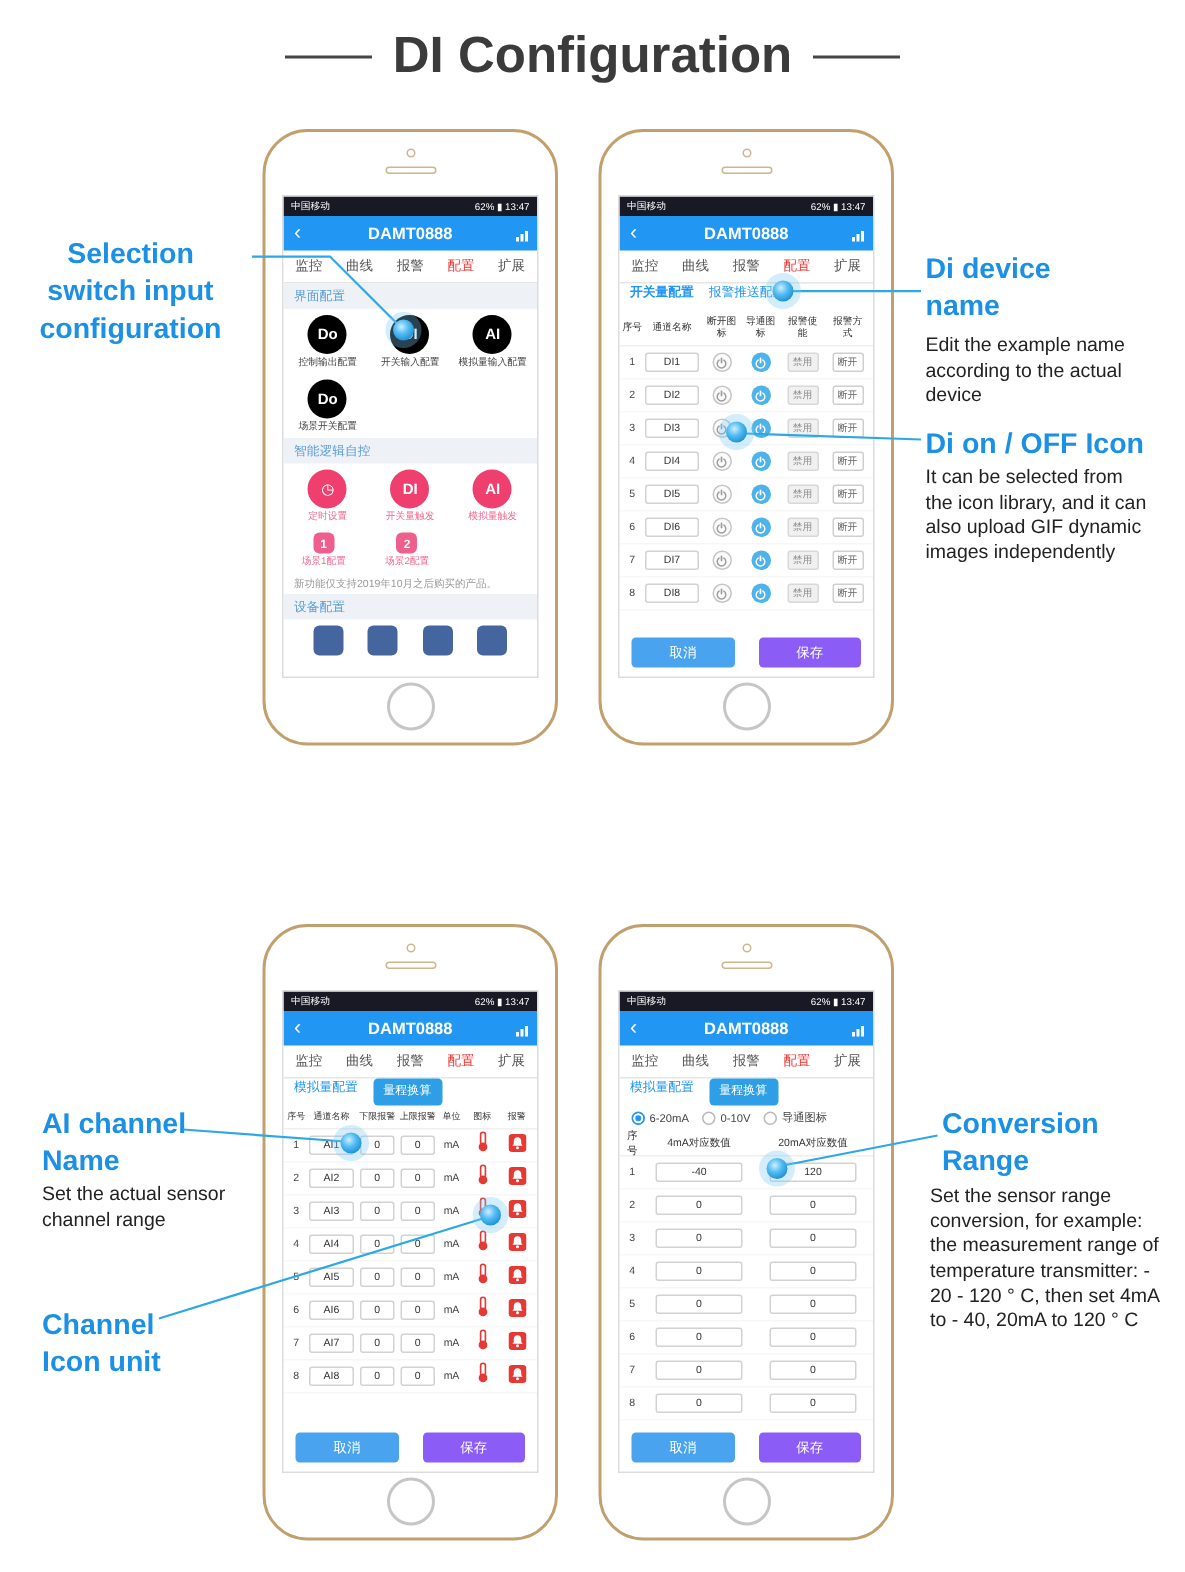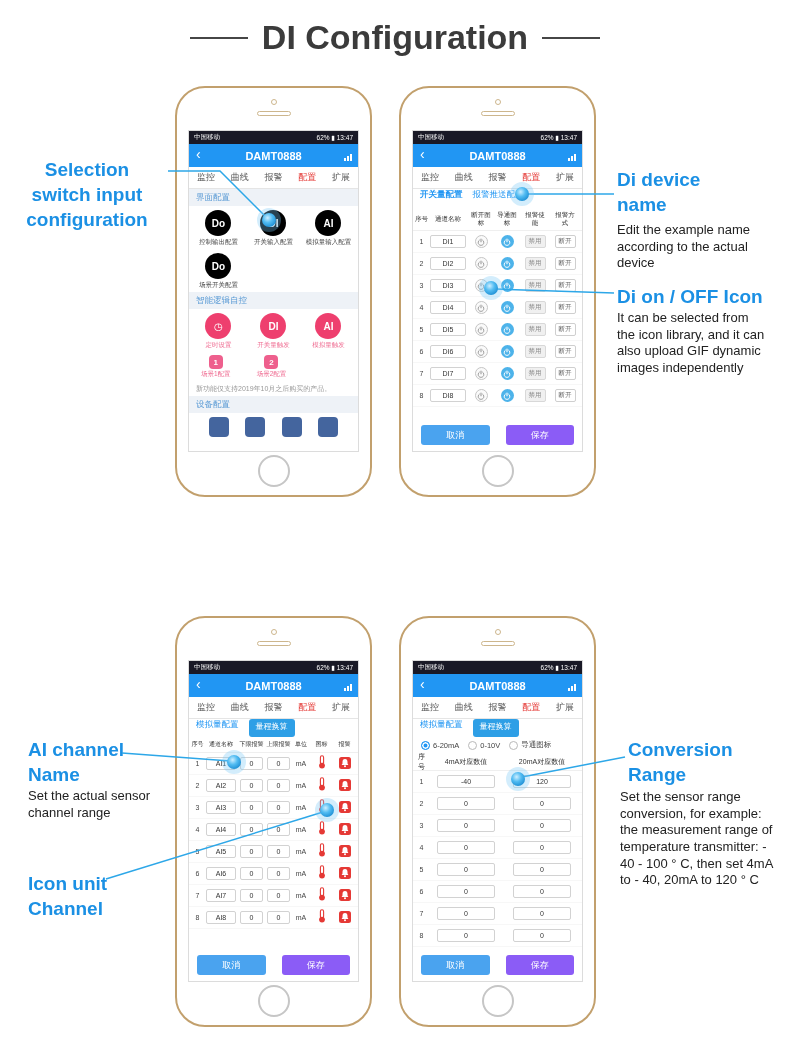--- a/index.html
+++ b/index.html
@@ -807,29 +807,29 @@
   </div>
   <div class="co-body" style="left:617px;top:310px;width:152px">It can be selected from the icon library, and it can also upload GIF dynamic images independently</div>
 
   <div class="co-head" style="left:28px;top:737px;width:140px">
     <div>AI channel</div>
     <div>Name</div>
   </div>
   <div class="co-body" style="left:28px;top:788px;width:135px">Set the actual sensor channel range</div>
 
   <div class="co-head" style="left:28px;top:871px;width:140px">
+    <div>Channel</div>
     <div>Icon unit</div>
-    <div>Channel</div>
   </div>
 
   <div class="co-head" style="left:628px;top:737px;width:150px">
     <div>Conversion</div>
     <div>Range</div>
   </div>
-  <div class="co-body" style="left:620px;top:789px;width:162px">Set the sensor range conversion, for example: the measurement range of temperature transmitter: - 40 - 100 ° C, then set 4mA to - 40, 20mA to 120 ° C</div>
+  <div class="co-body" style="left:620px;top:789px;width:162px">Set the sensor range conversion, for example: the measurement range of temperature transmitter: - 20 - 120 ° C, then set 4mA to - 40, 20mA to 120 ° C</div>
 
   <svg class="overlay" width="790" height="1048" viewBox="0 0 790 1048">
     <defs>
       <radialGradient id="dotg" cx="40%" cy="35%" r="75%">
         <stop offset="0%" stop-color="#cdeeff"></stop>
         <stop offset="45%" stop-color="#52bcf2"></stop>
         <stop offset="100%" stop-color="#1587cf"></stop>
       </radialGradient>
     </defs>
     <g stroke="#2da7e8" stroke-width="1.5" fill="none">

